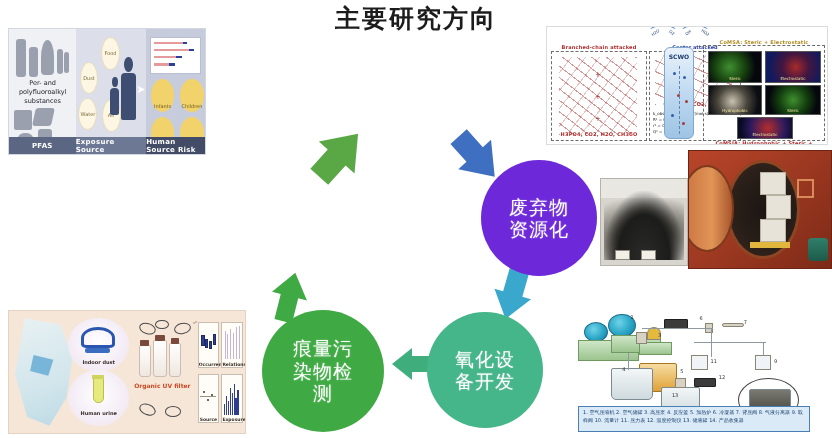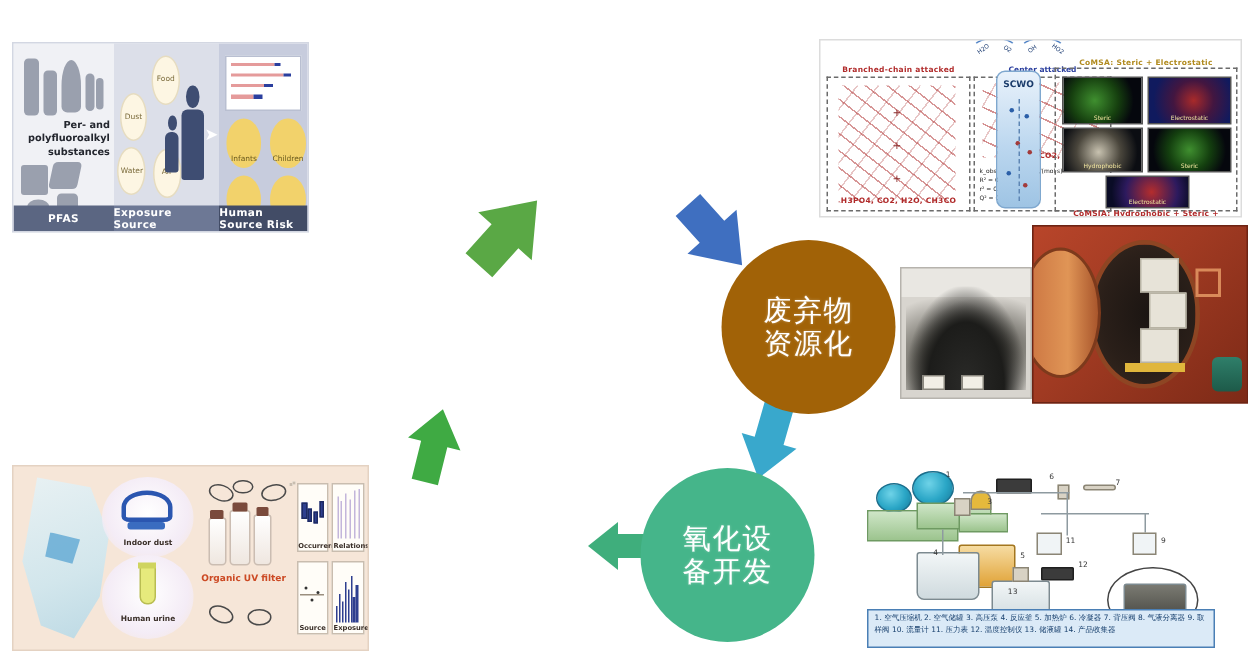--- a/index.html
+++ b/index.html
@@ -22,21 +22,21 @@
   
   .node {
     position: absolute; border-radius: 50%;
     display: flex; align-items: center; justify-content: center;
     text-align: center; color: #ffffff; line-height: 1.18;
     font-size: 19px; font-weight: 400; letter-spacing: 1px;
     text-shadow: 0 0 2px rgba(255,255,255,.35);
     padding: 0 14px;
   }
   #node-pollutant-degradation { left:345px; top:48px;  width:118px; height:118px; background:#3b6fc4; }
-  #node-waste-resource        { left:481px; top:160px; width:116px; height:116px; background:#a16207; }
+  #node-waste-resource        { left:481px; top:160px; width:116px; height:116px; background:#6d28d9; }
   #node-oxidation-equipment   { left:427px; top:312px; width:116px; height:116px; background:#45b58a; }
   #node-trace-detection       { left:262px; top:310px; width:122px; height:122px; background:#3fa council; background:#3faa43; }
   #node-health-assessment     { left:205px; top:155px; width:122px; height:122px; background:#7fb44a; }
 
   
   .arrow { position: absolute; }
   .arrow svg { display: block; overflow: visible; }
 
   
   .pic { position: absolute; overflow: hidden; }
@@ -50,21 +50,21 @@
   .pfas-c2 { width:36%; background:#dcdfe9; }
   .pfas-c3 { width:30%; background:#c7ccdd; }
   .pfas-band {
     position:absolute; left:0; bottom:0; width:100%; height:17px;
     background:#5b6682; color:#fff; font-size:7px; font-weight:700;
     display:flex; align-items:center; justify-content:center; letter-spacing:.3px;
   }
   .pfas-c2 .pfas-band { background:#6d7895; }
   .pfas-c3 .pfas-band { background:#424c66; }
   .pfas-caption { position:absolute; left:3px; top:50px; width:92%; font-size:6.5px;
-                  color:#23262e; text-align:right; line-height:1.35; font-weight:700; }
+                  color:#23262e; text-align:center; line-height:1.35; font-weight:400; }
   .bottle { position:absolute; background:#9aa0ae; border-radius:3px; }
   .bubble { position:absolute; background:#fdf6e3; border-radius:50%;
             border:1px solid #e6dcc0; display:flex; align-items:center;
             justify-content:center; font-size:5px; color:#7a6a3a; }
   .person { position:absolute; background:#3e4d72; border-radius:4px 4px 2px 2px; }
   .ybub { position:absolute; background:#f2d26b; border-radius:50%;
           display:flex; align-items:flex-end; justify-content:center;
           font-size:5px; color:#6a5a1e; padding-bottom:3px; }
   .barchart { position:absolute; background:#fff; border:1px solid #b9bfd1; }
   .barline { position:absolute; height:2.5px; }
@@ -160,20 +160,21 @@
   .uv-bar { position:absolute; background:#2e3f8f; }
   .uv-box { position:absolute; background:#2e3f8f; border:1px solid #1d2a63; }
   .uv-stripe { position:absolute; background:#b8a9d6; opacity:.85; }
   .chemring { position:absolute; border:1px solid #4a4a4a; }
 </style>
 </head>
 <body>
 
 <div id="stage">
 
+  <div class="page-title">主要研究方向</div>
 
   <div class="pic" id="pic-pfas">
     <div class="pfas-cols">
 
       <div class="pfas-col pfas-c1">
         <div class="bottle" style="left:10%;top:8%;width:16%;height:30%;"></div>
         <div class="bottle" style="left:30%;top:14%;width:13%;height:24%;"></div>
         <div class="bottle" style="left:48%;top:9%;width:20%;height:28%;border-radius:50% 50% 4px 4px;"></div>
         <div class="bottle" style="left:72%;top:16%;width:9%;height:20%;"></div>
         <div class="bottle" style="left:83%;top:18%;width:7%;height:17%;"></div>
@@ -474,15 +475,22 @@
     </span>
   </div>
 
   <div class="node" id="node-oxidation-equipment">
     <span>
       <span>氧化设</span><br>
       <span>备开发</span>
     </span>
   </div>
 
+  <div class="node" id="node-trace-detection">
+    <span>
+      <span>痕量污</span><br>
+      <span>染物检</span><br>
+      <span>测</span>
+    </span>
+  </div>
 
 
 </div>
 
 </body></html>

